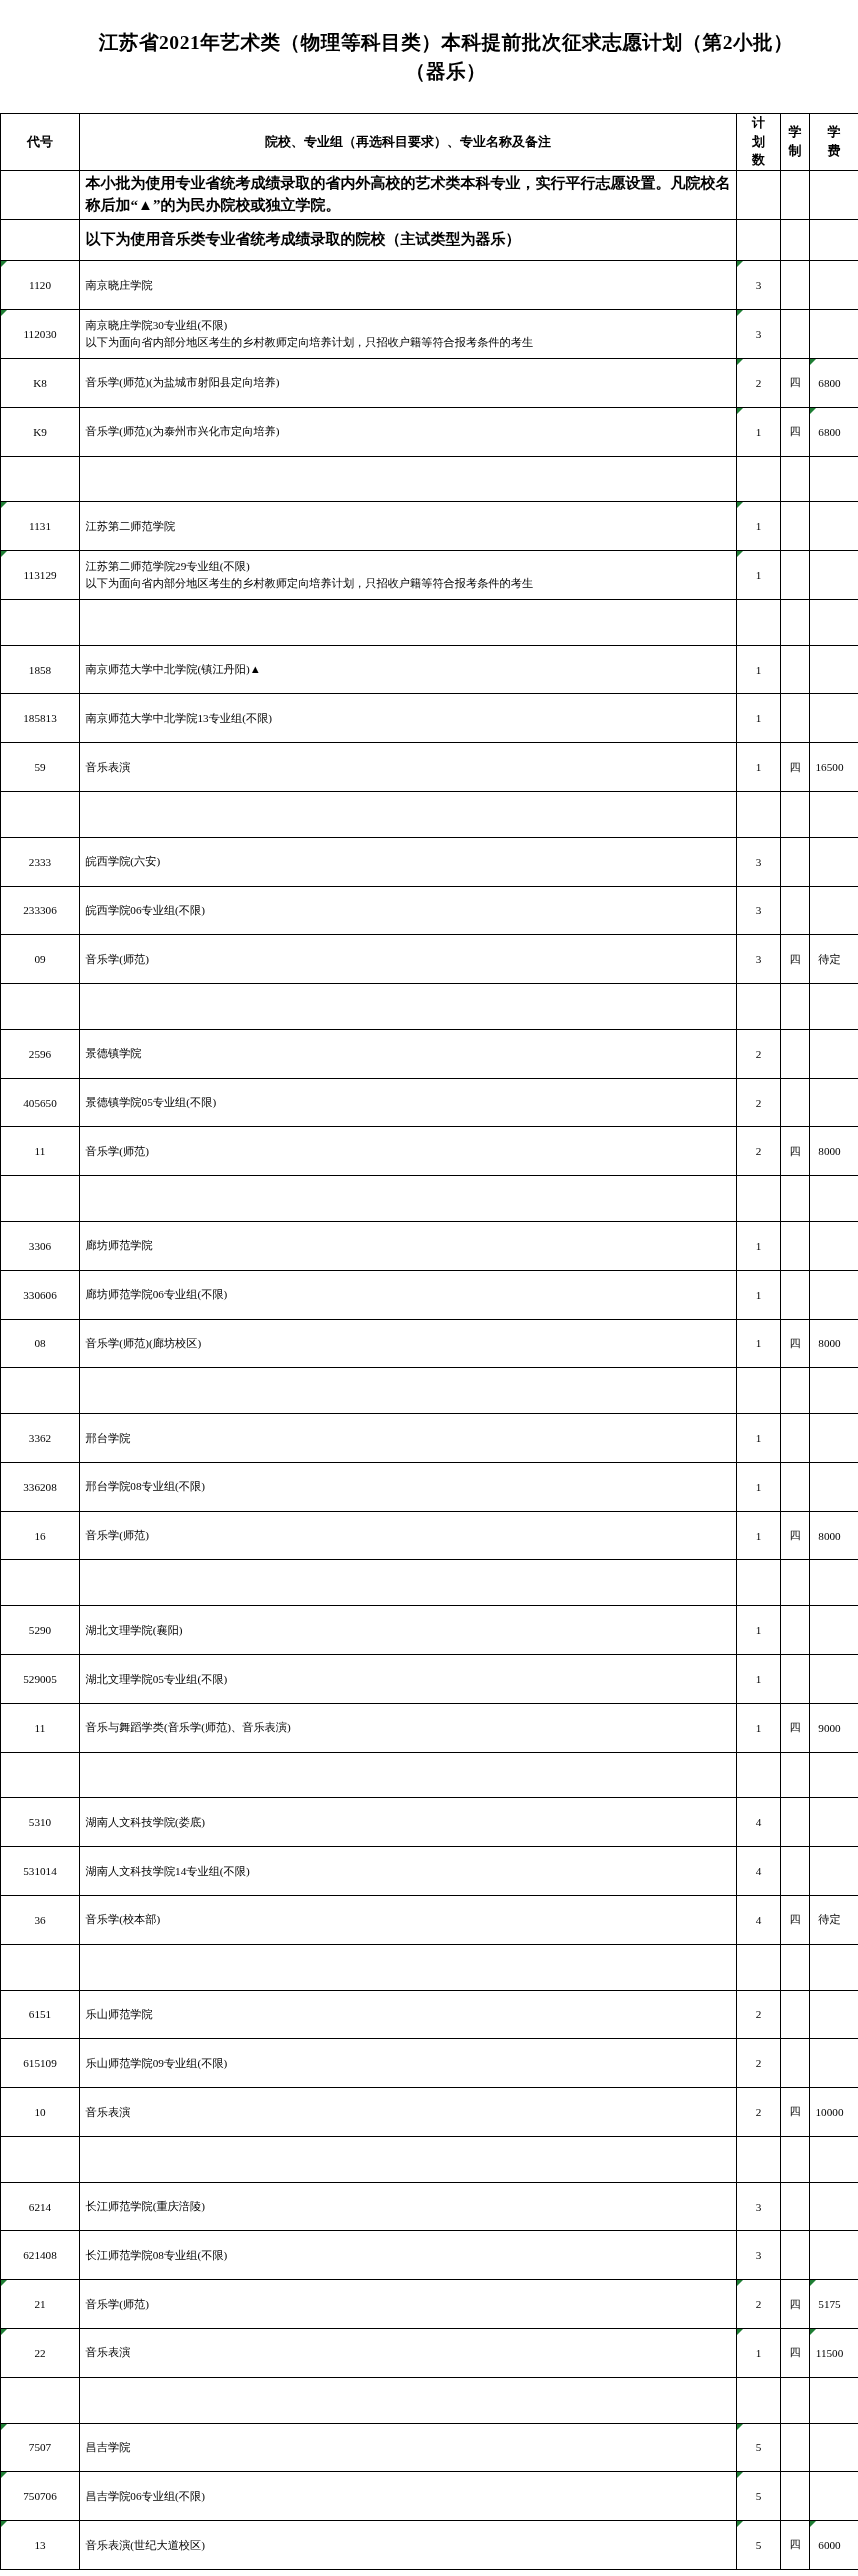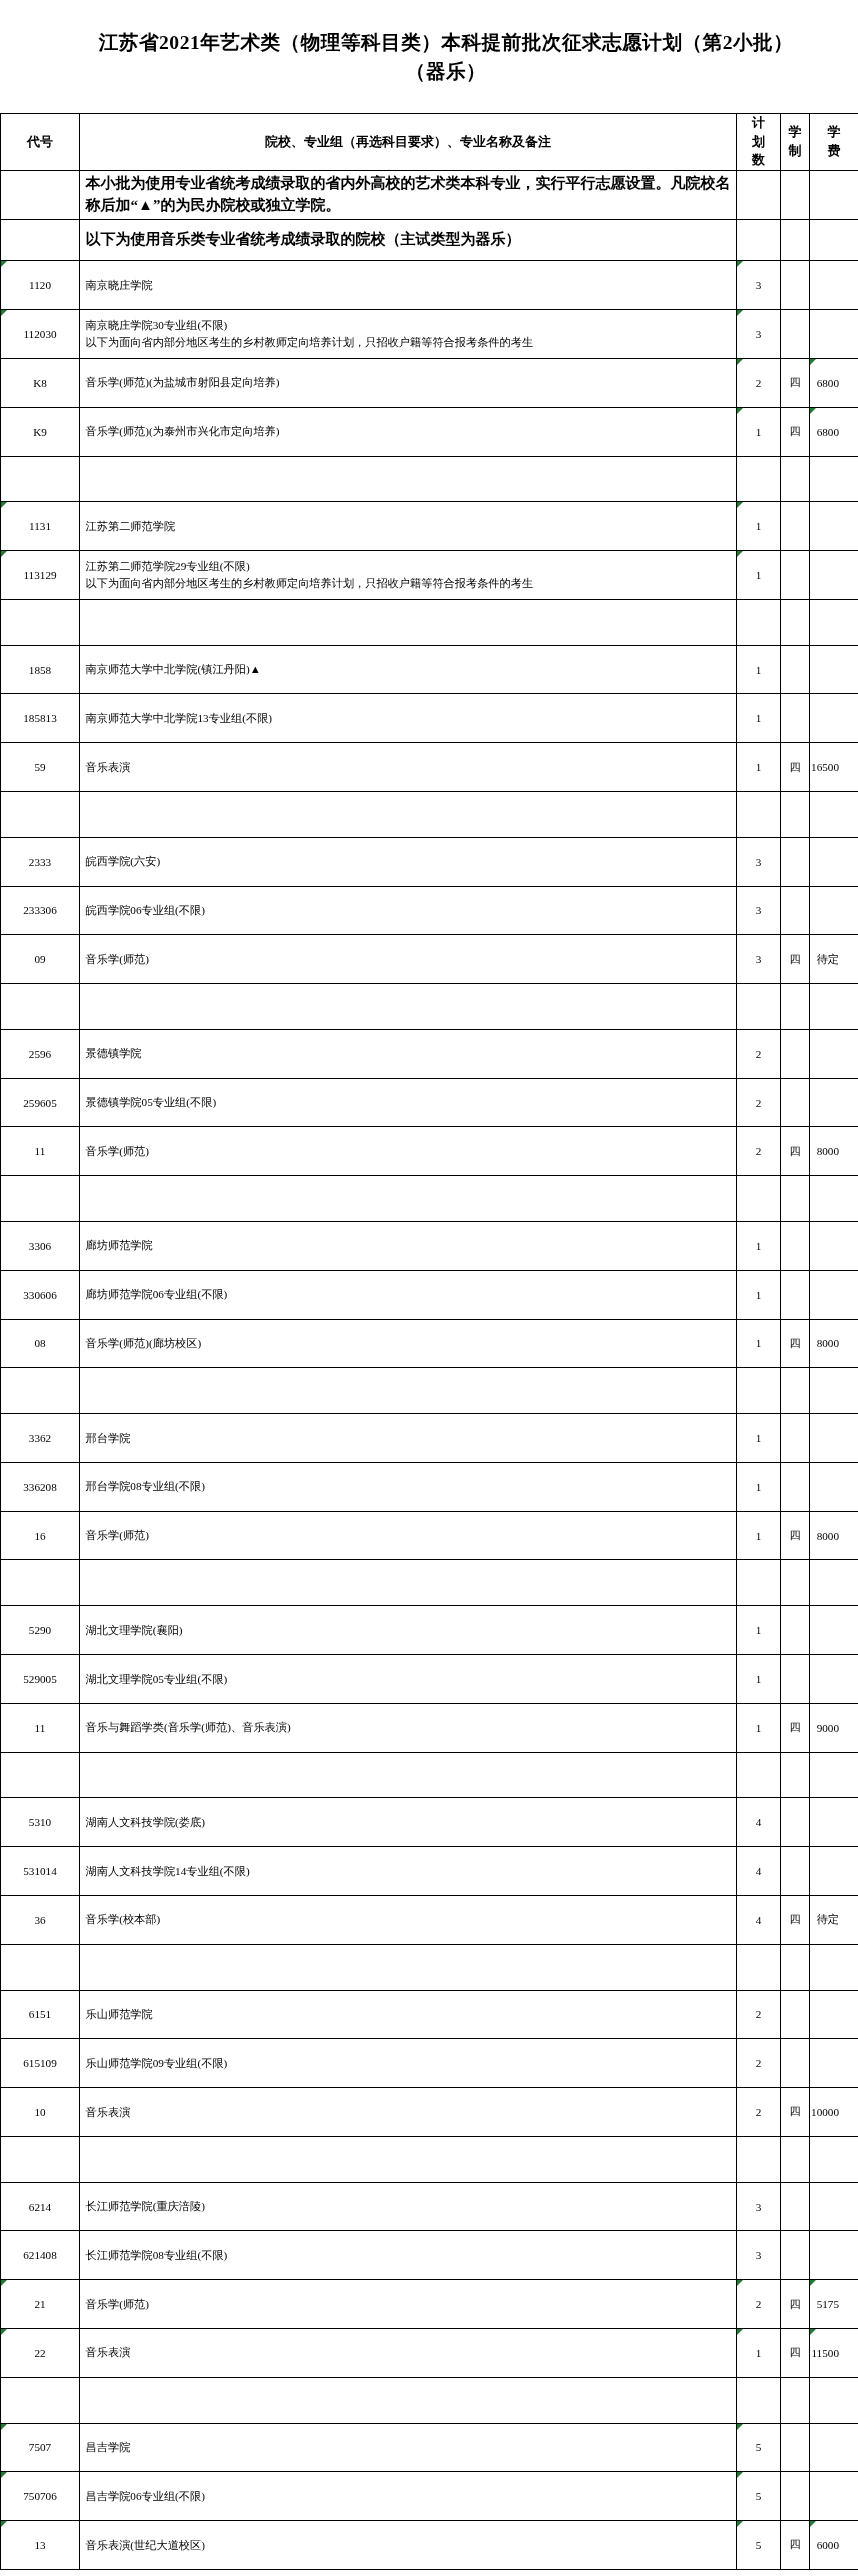--- a/index.html
+++ b/index.html
@@ -52,21 +52,21 @@
     word-break: break-all;
     line-height: 1.45;
     text-align: center;
   }
 
   tbody td { font-size: 11.2px; }
   td.c-code { text-align: center; }
   td.c-name { text-align: left; padding: 1.9px 3.7px 1.9px 5.6px; line-height: 1.5; }
   td.c-plan { text-align: center; }
   td.c-duration { text-align: center; }
-  td.c-fee { text-align: right; padding-right: 19px; }
+  td.c-fee { text-align: center; padding-right: 10px; }
 
   .row-note td { height: 37px; }
   .row-note .note-text {
     font-weight: bold;
     font-size: 15px;
     line-height: 1.45;
   }
   .row-school td, .row-group td, .row-major td { height: 44px; }
   .row-empty td { height: 41px; }
   .row-school td { border-top-width: 1.9px; }
@@ -267,21 +267,21 @@
         <tr class="row-school">
           <td class="c-code">2596</td>
           <td class="c-name">
             <div>景德镇学院</div>
           </td>
           <td class="c-plan">2</td>
           <td class="c-duration"></td>
           <td class="c-fee"></td>
         </tr>
         <tr class="row-group">
-          <td class="c-code">259605</td>
+          <td class="c-code">405650</td>
           <td class="c-name">
             <div>景德镇学院05专业组(不限)</div>
           </td>
           <td class="c-plan">2</td>
           <td class="c-duration"></td>
           <td class="c-fee"></td>
         </tr>
         <tr class="row-major">
           <td class="c-code">11</td>
           <td class="c-name">

